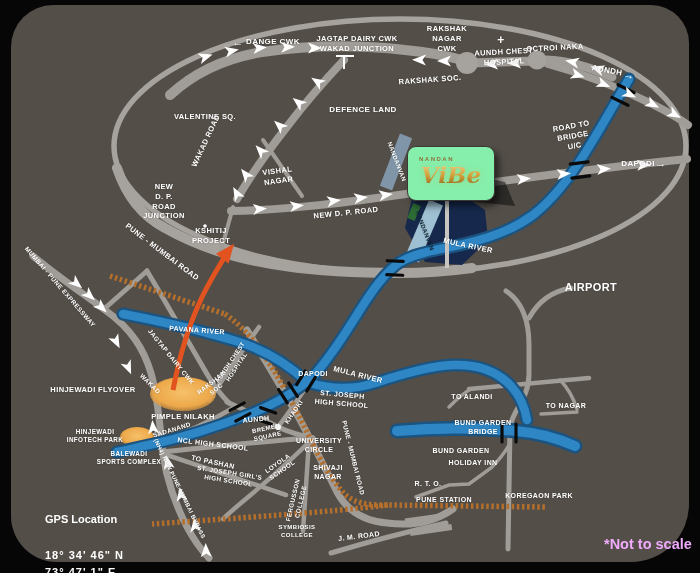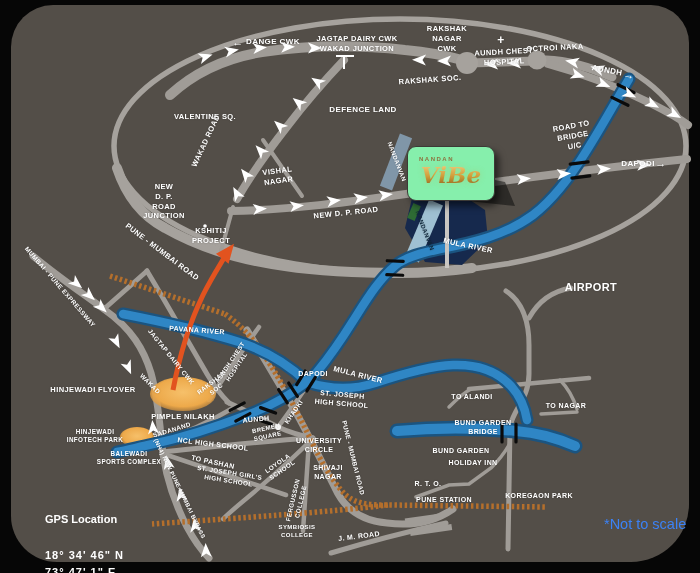--- a/index.html
+++ b/index.html
@@ -16,21 +16,21 @@
   .logo-brand{position:absolute;left:11px;top:9px;font-size:6px;letter-spacing:1.5px;color:#8d7440;
               font-weight:bold;}
   .logo-name{position:absolute;left:0;right:0;top:14px;text-align:center;
              font-family:"DejaVu Serif",serif;font-style:italic;font-weight:bold;font-size:23px;
              background:linear-gradient(180deg,#f3d488 10%,#d2a03c 55%,#8a5f1d 95%);
              -webkit-background-clip:text;background-clip:text;color:transparent;
              text-shadow:0 0 6px rgba(210,160,60,.25);}
   .gps{position:absolute;left:45px;top:513px;color:#fff;font-weight:bold;}
   .gps-heading{font-size:11px;margin-bottom:24px;}
   .gps-line{font-size:11px;letter-spacing:1px;margin-top:5px;}
-  .note{position:absolute;left:604px;top:516px;color:#3b82f6;font-weight:normal;font-size:14.5px;}
+  .note{position:absolute;left:604px;top:536px;color:#f0abfc;font-weight:bold;font-size:14.5px;}
 </style>
 </head>
 <body>
 
 <div class="stage">
   <div class="panel"></div>
 
   <svg class="map-svg" width="700" height="573" viewBox="0 0 700 573">
     <defs>
       <path id="arr" d="M 8,0 L -6,5.5 L -2.5,0 L -6,-5.5 Z"></path>

